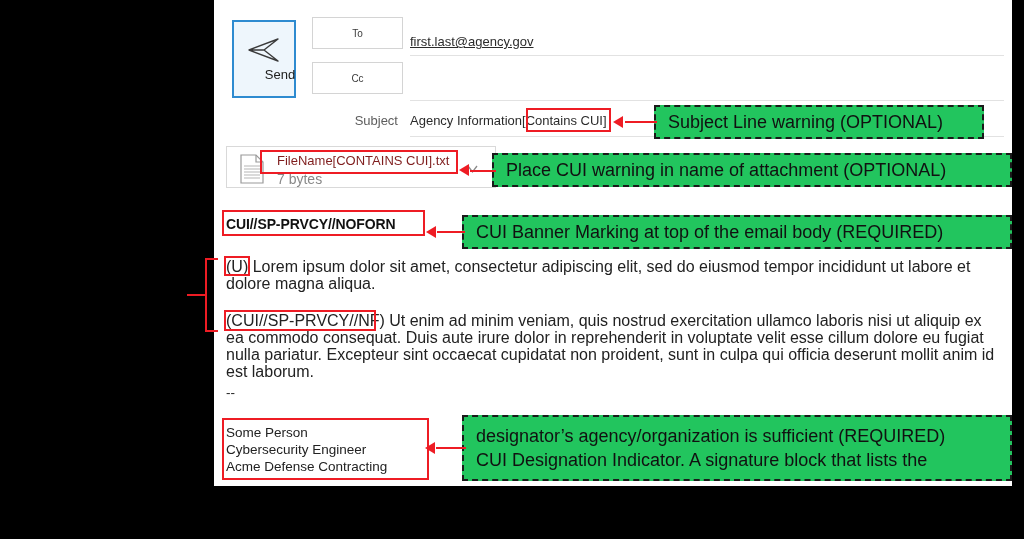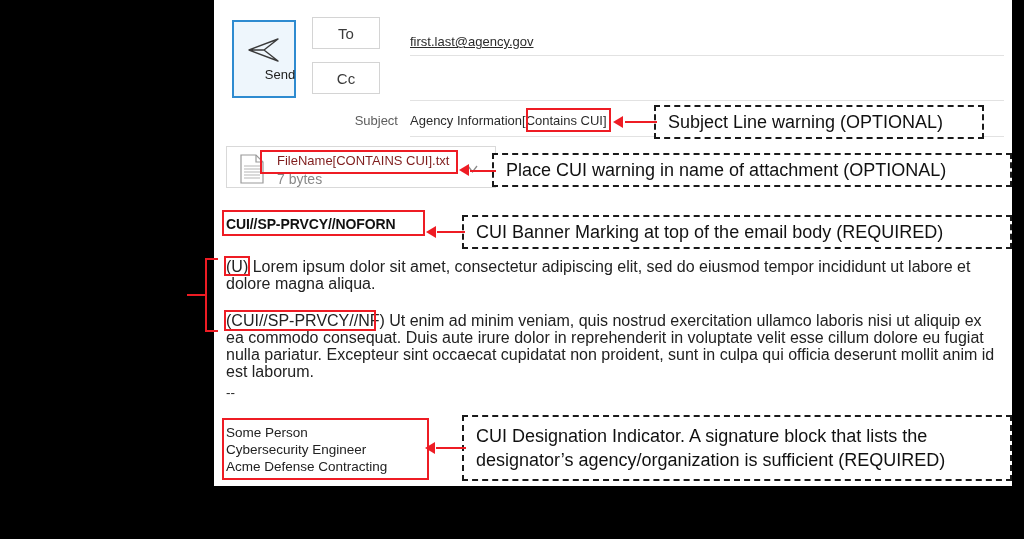--- a/index.html
+++ b/index.html
@@ -33,25 +33,25 @@
   }
   .send-btn .plane{ width:34px; height:26px; display:block;}
   .send-btn .lbl{
     font-size:13px; color:#20201f;
     font-family:"Liberation Sans", sans-serif;
     margin-left:32px;
   }
 
   .fieldbtn{
     position:absolute; left:98px;
-    width:68px; height:32px;
+    width:91px; height:32px;
     border:1px solid #d4d4d4;
     box-sizing:border-box;
     display:flex; align-items:center; justify-content:center;
-    font-size:15px; color:#3b3b3b;
+    font-size:10px; color:#3b3b3b;
     background:#fff;
   }
   #to-btn{ top:17px; }
   #cc-btn{ top:62px; }
 
   .valwrap{
     position:absolute; left:196px; right:8px;margin-top:10px;
   }
   #to-val{ top:24px; }
   #cc-val{ top:69px; }
@@ -130,21 +130,21 @@
     position:absolute;
     border:2px solid #ee1c24;
     box-sizing:border-box;
     pointer-events:none;
   }
 
   
   .callout{
     position:absolute;
     border:2px dashed #1a1a1a;
-    background:#ffffff;
+    background:#22c55e;
     box-sizing:border-box;
     display:flex; align-items:center;
     padding:4px 12px;
     font-size:18px; color:#111;
     font-family:"Liberation Sans", sans-serif;
     line-height:23px;
   }
   .callout.two-line{ line-height:24px; }
 
   .hline{
@@ -255,17 +255,17 @@
 <div class="hline" style="left:470px; top:170px; width:26px;"></div>
 <div class="head-left" style="left:459px; top:164px;"></div>
 
 <div class="callout" style="left:462px; top:215px; width:550px; height:34px;">
   <span>CUI Banner Marking at top of the email body (REQUIRED)</span>
 </div>
 <div class="hline" style="left:437px; top:231px; width:28px;"></div>
 <div class="head-left" style="left:426px; top:226px;"></div>
 
 <div class="callout two-line" style="left:462px; top:415px; width:550px; height:66px; flex-direction:column; align-items:flex-start; justify-content:center;">
+  <span>designator’s agency/organization is sufficient (REQUIRED)</span>
   <span>CUI Designation Indicator.  A signature block that lists the</span>
-  <span>designator’s agency/organization is sufficient (REQUIRED)</span>
 </div>
 <div class="hline" style="left:436px; top:447px; width:30px;"></div>
 <div class="head-left" style="left:425px; top:442px;"></div>
 
 </body></html>

